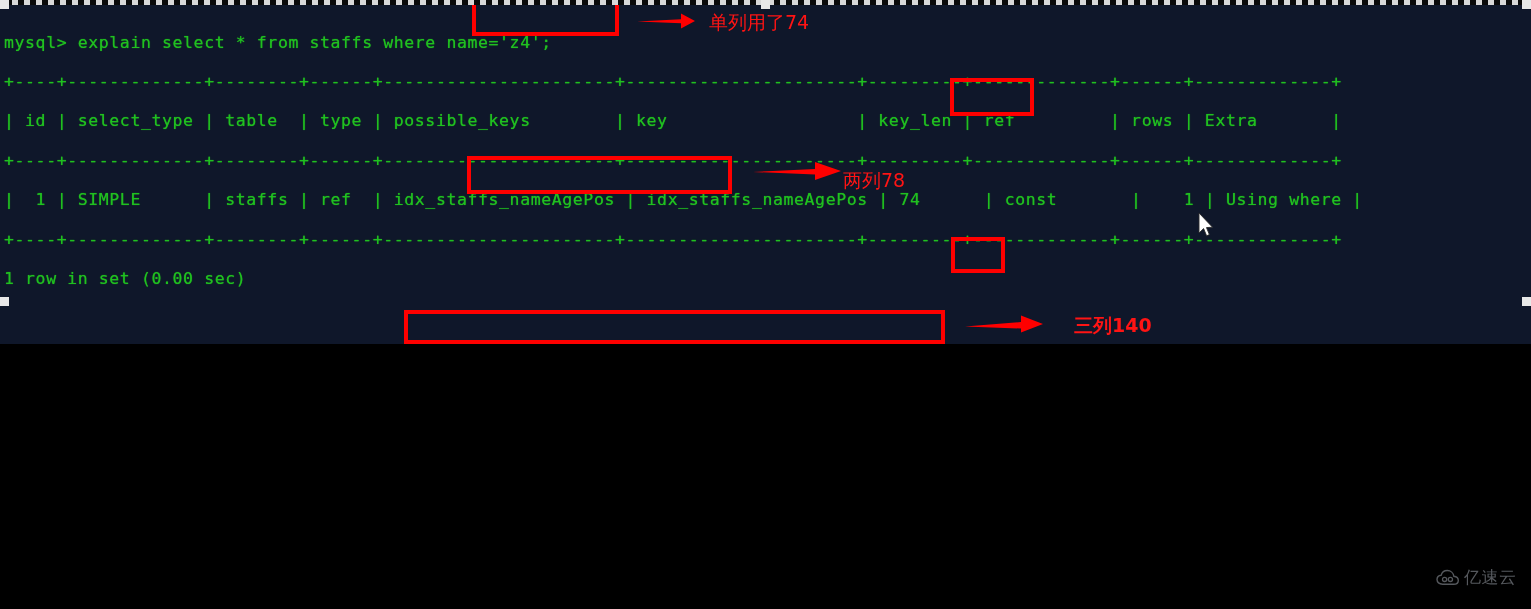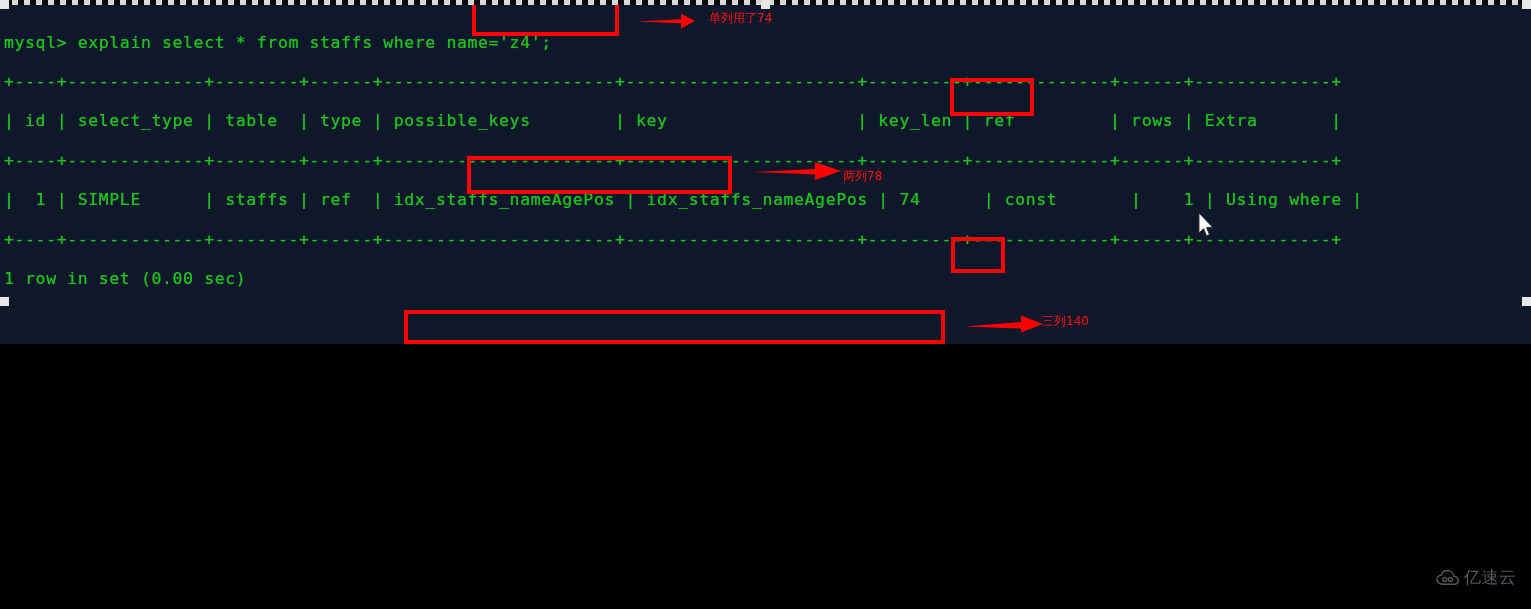--- a/index.html
+++ b/index.html
@@ -90,29 +90,29 @@
     pointer-events: none;
   }
   #arrow1 { left: 637px; top: 12px;  width: 58px; height: 18px; }
   #arrow2 { left: 753px; top: 160px; width: 88px; height: 22px; }
   #arrow3 { left: 965px; top: 314px; width: 78px; height: 20px; }
 
   .note {
     position: absolute;
     color: #ff1414;
     font-family: "DejaVu Sans", "Liberation Sans", sans-serif;
-    font-size: 12px;
+    font-size: 19px;
     font-weight: 500;
     white-space: nowrap;
     z-index: 22;
     pointer-events: none;
   }
   #note1 { left: 709px; top: 10px; }
   #note2 { left: 843px; top: 160px; margin-top: 8px; }
-  #note3 { left: 1042px; top: 313px; }
+  #note3 { left: 1074px; top: 313px; font-weight: bold; }
 
   
   #cursor {
     position: absolute;
     left: 1198px;
     top: 212px;
     width: 16px;
     height: 26px;
     z-index: 35;
   }

